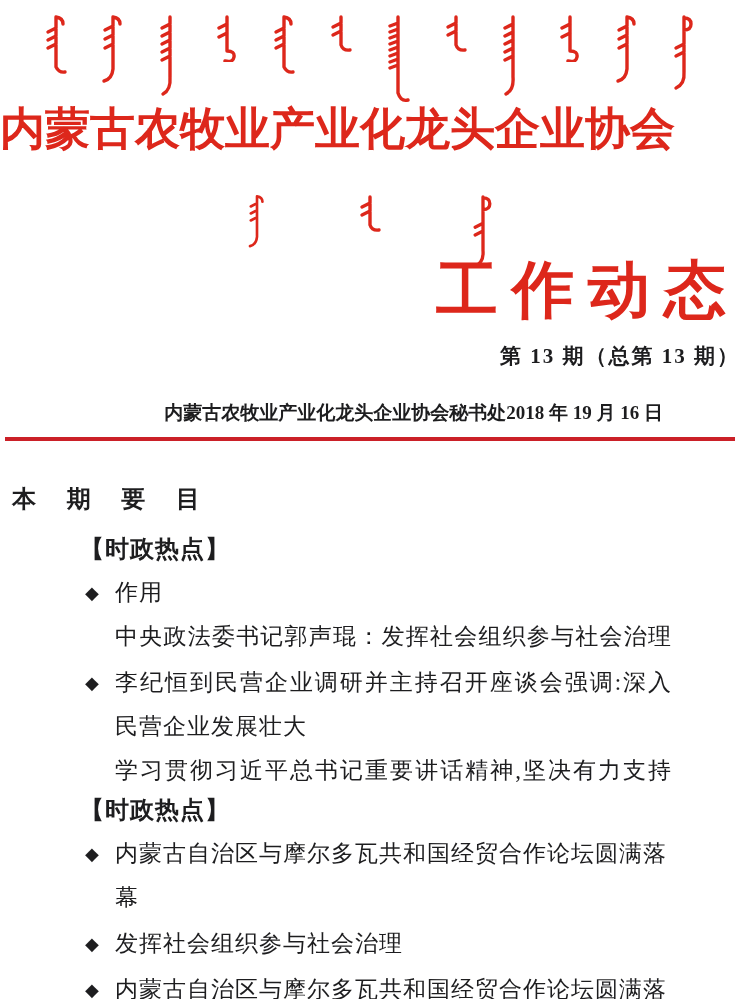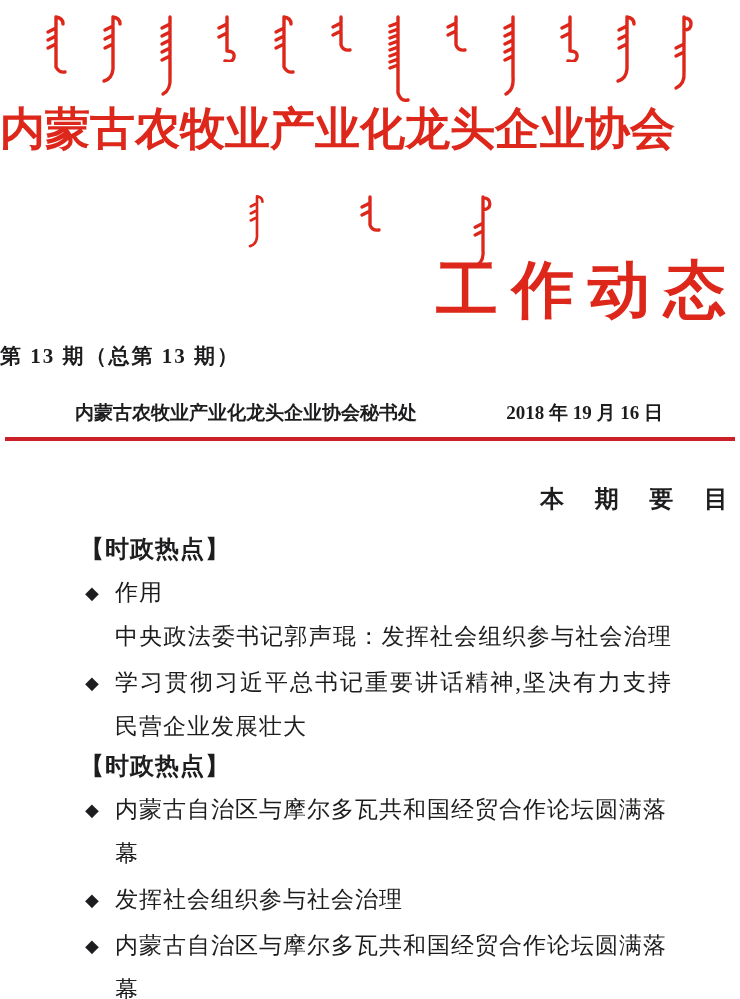--- a/index.html
+++ b/index.html
@@ -28,33 +28,33 @@
     margin-top:6px;text-align:left;font-family:var(--serif);
     font-size:45px;line-height:58px;font-weight:700;color:var(--accent-red);
     letter-spacing:0px;white-space:nowrap;
   }
   .bulletin-title{
     margin-top:6px;text-align:right;font-family:var(--serif);
     font-size:62px;line-height:68px;font-weight:700;color:var(--accent-red);
     letter-spacing:14px;text-indent:14px;
   }
   .issue-line{
-    margin-top:18px;text-align:left;font-weight:700;
+    margin-top:18px;text-align:right;font-weight:700;
     font-size:21px;line-height:28px;letter-spacing:2px;
   }
   .pub-row{
-    margin-top:30px;display:flex;justify-content:space-between;
+    margin-top:30px;display:flex;justify-content:flex-end;
     padding:0 77px 0 75px;font-size:19px;line-height:26px;font-weight:700;
   }
   .divider{
     margin:11px 5px 0 5px;height:4px;border:none;background:var(--divider-red);
   }
   
   .toc-heading{
-    margin:43px 0 20px 0;text-align:right;font-family:var(--sans);
+    margin:43px 0 20px 0;text-align:left;font-family:var(--sans);
     font-size:24px;line-height:30px;font-weight:700;letter-spacing:12px;text-indent:12px;
   }
   .toc{padding-left:68px;}
   .sec-title{
     font-family:var(--sans);font-size:24px;line-height:30px;font-weight:700;
     margin:0 0 7px 12px;letter-spacing:1px;
   }
   .toc-item{display:flex;margin-bottom:2px;padding-left:17px;}
   .bullet{
     width:30px;flex-shrink:0;font-size:18px;line-height:44px;color:var(--text);
@@ -176,22 +176,23 @@
           <span class="bullet">◆</span>
           <div class="item-lines">
             <div class="toc-line">作用</div>
             <div class="toc-line just">中央政法委书记郭声琨：发挥社会组织参与社会治理</div>
           </div>
         </div>
 
         <div class="toc-item">
           <span class="bullet">◆</span>
           <div class="item-lines">
+            <div class="toc-line just">李纪恒到民营企业调研并主持召开座谈会强调:深入</div>
+            <div class="toc-line">民营企业发展壮大</div>
             <div class="toc-line just">学习贯彻习近平总书记重要讲话精神,坚决有力支持</div>
-            <div class="toc-line">民营企业发展壮大</div>
           </div>
         </div>
       </section>
 
       <section>
         <div class="sec-title">【时政热点】</div>
 
         <div class="toc-item">
           <span class="bullet">◆</span>
           <div class="item-lines">

